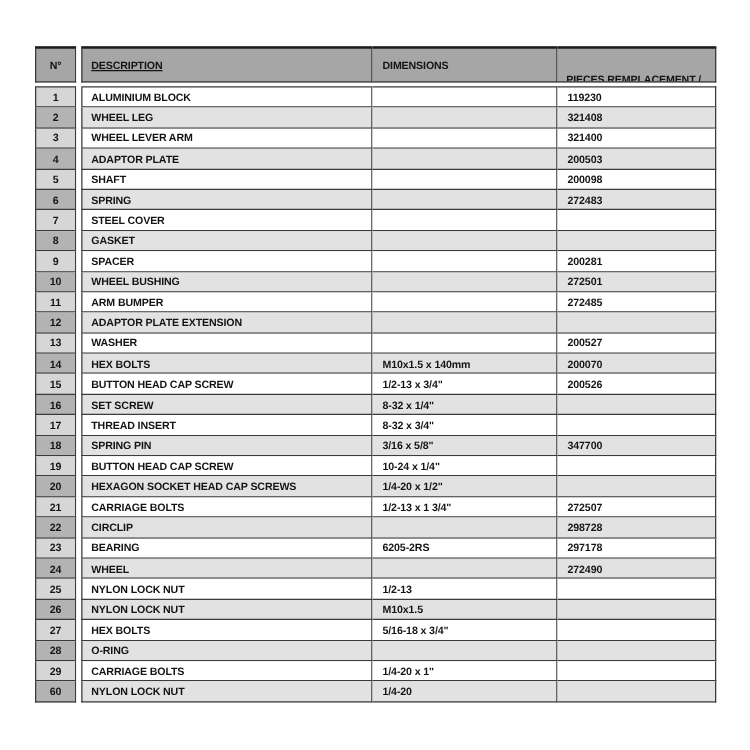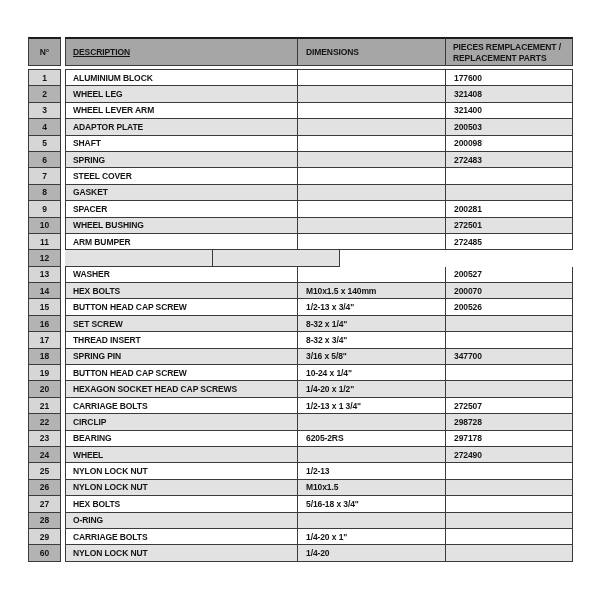--- a/index.html
+++ b/index.html
@@ -44,21 +44,21 @@
     height: 29px;
     font-weight: 700;
     font-size: 8.5px;
     letter-spacing: -0.1px;
   }
   .hrow .num   { border-left: 1px solid #3b3b3b; border-right: 1px solid #3b3b3b; justify-content: center; }
   .hrow .desc  { border-left: 1px solid #3b3b3b; border-right: 1px solid #3b3b3b; padding-left: 7px; text-decoration: underline; }
   .hrow .dim   { border-right: 1px solid #3b3b3b; padding-left: 8px; text-align: center; }
   .hrow .parts { border-right: 1px solid #3b3b3b; padding-left: 7px; }
   .hrow .parts { display: block; padding-top: 3px; line-height: 1.25; }
-  .hrow .parts span { display: block; white-space: nowrap; }
+  .hrow .parts span { display: block; white-space: nowrap; margin-top: 16px; }
   
   .gap {
     width: 4px;
     flex: 0 0 4px;
     background: #ffffff;
   }
   
   .num   { width: 33px;  flex: 0 0 33px;  }
   .desc  { width: 233px; flex: 0 0 233px; }
   .dim   { width: 148px; flex: 0 0 148px; }
@@ -98,21 +98,21 @@
         <span>REPLACEMENT PARTS</span>
       </div>
     </div>
 
     <div class="tbody">
         <div class="row row-odd">
     <div class="cell num">1</div>
     <div class="gap"></div>
     <div class="cell desc">ALUMINIUM BLOCK</div>
     <div class="cell dim"></div>
-    <div class="cell parts">177600</div>
+    <div class="cell parts">119230</div>
   </div>
         <div class="row row-even">
     <div class="cell num">2</div>
     <div class="gap"></div>
     <div class="cell desc">WHEEL LEG</div>
     <div class="cell dim"></div>
     <div class="cell parts">321408</div>
   </div>
         <div class="row row-odd">
     <div class="cell num">3</div>
@@ -173,20 +173,21 @@
         <div class="row row-odd">
     <div class="cell num">11</div>
     <div class="gap"></div>
     <div class="cell desc">ARM BUMPER</div>
     <div class="cell dim"></div>
     <div class="cell parts">272485</div>
   </div>
         <div class="row row-even">
     <div class="cell num">12</div>
     <div class="gap"></div>
+    <div class="cell desc">ADAPTOR PLATE EXTENSION</div>
     <div class="cell dim"></div>
     <div class="cell parts"></div>
   </div>
         <div class="row row-odd">
     <div class="cell num">13</div>
     <div class="gap"></div>
     <div class="cell desc">WASHER</div>
     <div class="cell dim"></div>
     <div class="cell parts">200527</div>
   </div>

